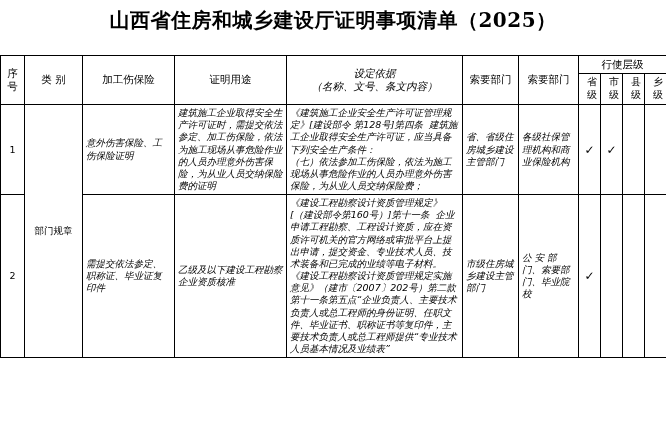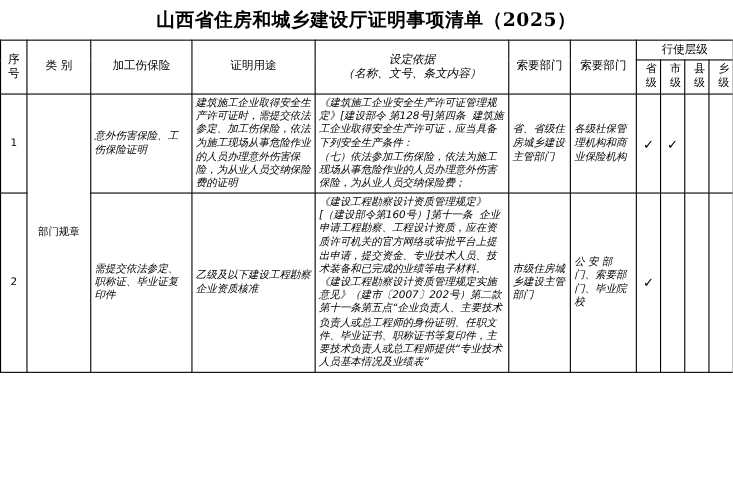--- a/index.html
+++ b/index.html
@@ -16,31 +16,31 @@
   }
   .page {
     width: 666px;
     height: 437px;
     position: relative;
     box-sizing: border-box;
     padding: 0;
   }
   .doc-title {
     text-align: center;
-    font-size: 17px;
+    font-size: 20px;
     font-weight: bold;
     letter-spacing: 0.5px;
     padding: 7px 0 6px 0;
     font-family: "DejaVu Serif", "Liberation Serif", serif;
   }
   table.sheet {
     border-collapse: collapse;
     table-layout: fixed;
     width: 644px;
-    margin: 0 auto;
+    margin: 15px auto;
     font-size: 9.5px;
     line-height: 1.28;
   }
   table.sheet td, table.sheet th {
     border: 1px solid #000000;
     vertical-align: middle;
     padding: 2px 3px;
     word-break: break-all;
     font-weight: normal;
   }

